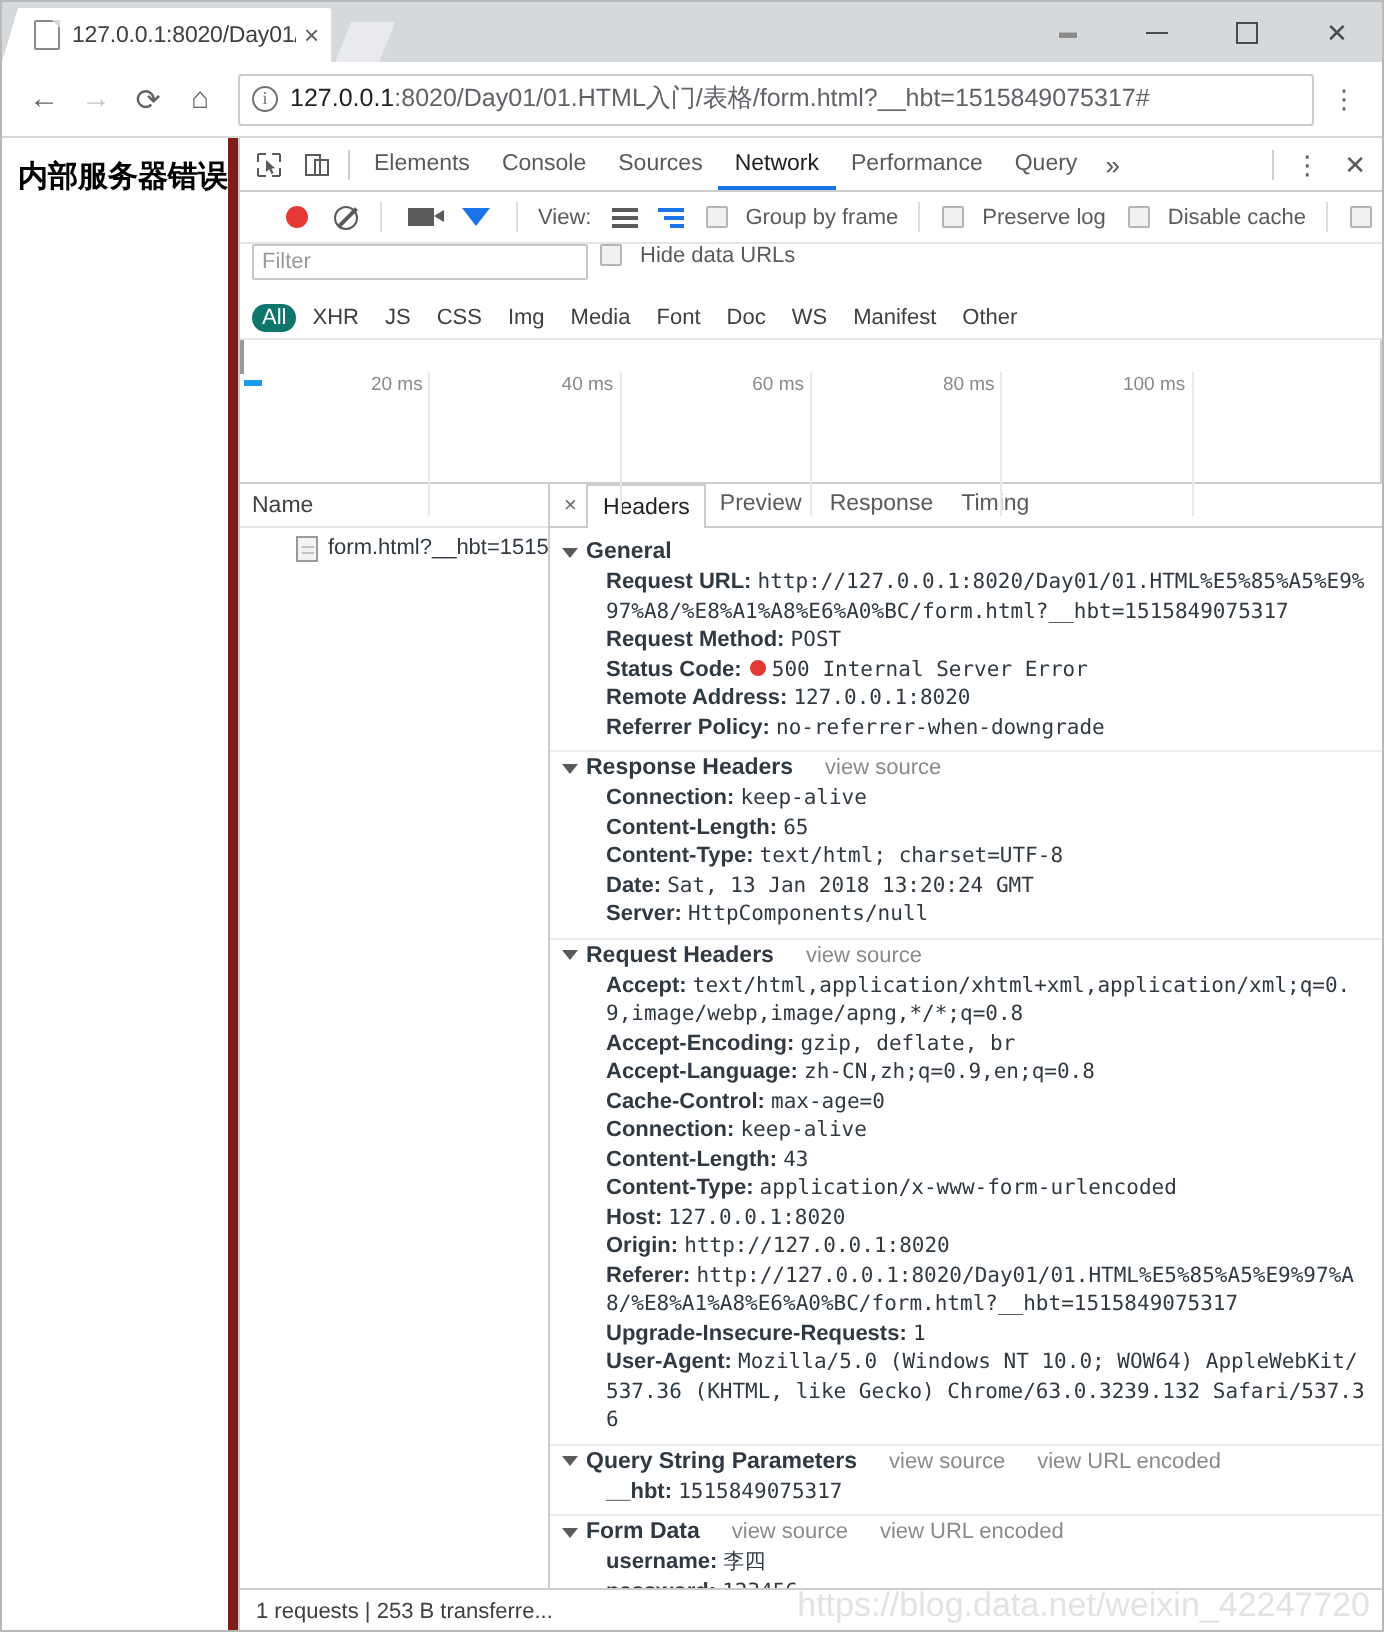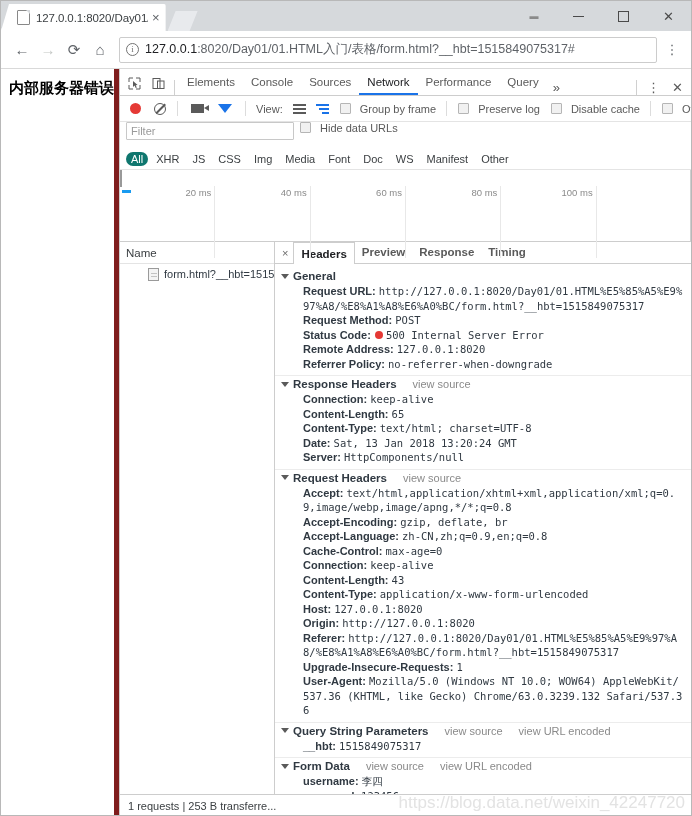--- a/index.html
+++ b/index.html
@@ -186,21 +186,21 @@
     font-size: 11px;
     color: #303942;
     min-width: 0;
     border-left: 1px solid #cdcdcd;
   }
 
   
   .dt-tabbar {
     height: 27px;
     display: flex;
-    align-items: flex-end;
+    align-items: center;
     border-bottom: 1px solid #cdcdcd;
     padding: 0 2px;
     flex: 0 0 auto;
   }
   .dt-iconbtn {
     width: 24px; height: 24px;
     display:flex; align-items:center; justify-content:center;
     color:#5a5a5a;
   }
   .dt-sep { width:1px; height:15px; background:#d0d0d0; margin:0 4px; }
@@ -218,21 +218,21 @@
   }
   .dt-spacer { flex: 1 1 auto; }
   .dt-more { font-size: 13px; color:#5a5a5a; padding: 0 6px;}
   .dt-close { font-size: 13px; color:#5a5a5a; padding: 0 6px;}
 
   
   .net-toolbar {
     height: 26px;
     display: flex;
     align-items: center;
-    padding: 0 4px;
+    padding: 0 17px;
     border-bottom: 1px solid #e4e4e4;
     flex: 0 0 auto;
     overflow: hidden;
     white-space: nowrap;
   }
   .rec-dot {
     width: 11px; height: 11px;
     border-radius: 50%;
     background: #e53935;
     margin: 0 7px 0 6px;
@@ -424,21 +424,21 @@
   .detail-tabs {
     height: 22px;
     display:flex; align-items:center;
     border-bottom: 1px solid #cdcdcd;
     padding-left: 2px;
     flex: 0 0 auto;
   }
   .dt-x { font-size: 11px; color:#6a6a6a; padding: 0 5px;}
   .d-tab {
     font-size: 11.5px; color:#5a5a5a;
-    padding: 0 7px; height: 21px; line-height:21px;font-weight:bold;
+    padding: 0 7px; height: 21px; line-height:21px;
   }
   .d-tab.active {
     color:#202124; background:#fff;
     border-left:1px solid #cdcdcd;
     border-right:1px solid #cdcdcd;
     border-top:1px solid #cdcdcd;
     margin-bottom:-1px;
     height:22px; line-height:22px;
   }
   .detail-body {

